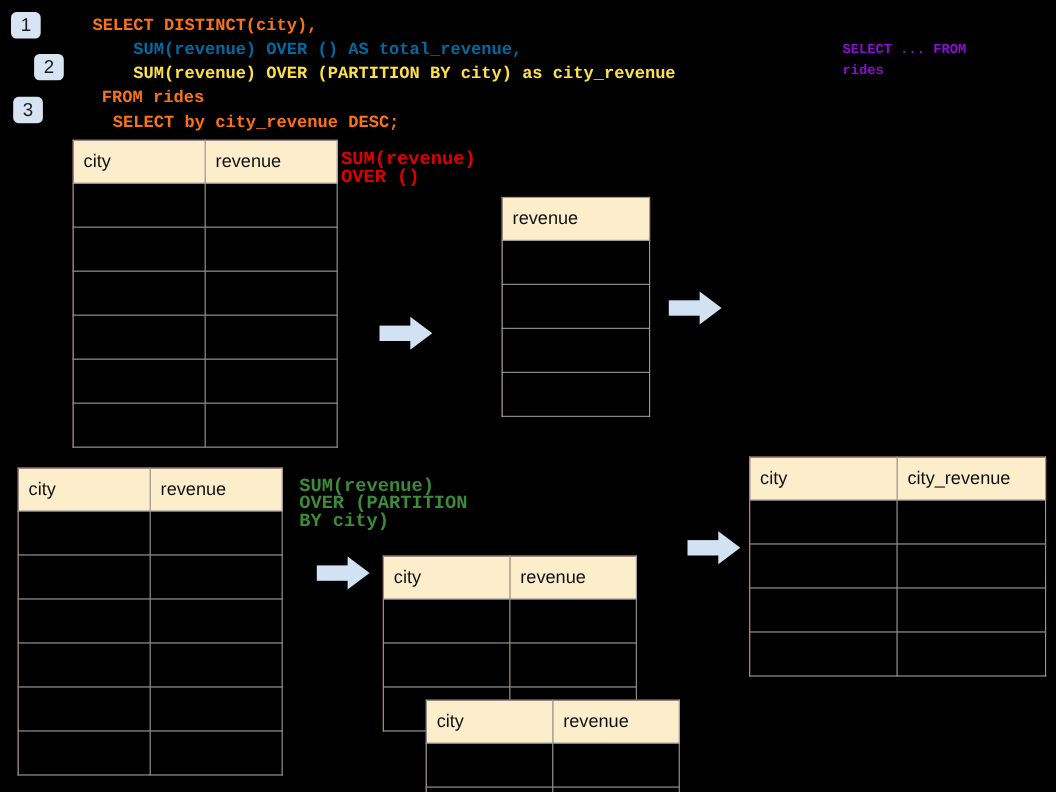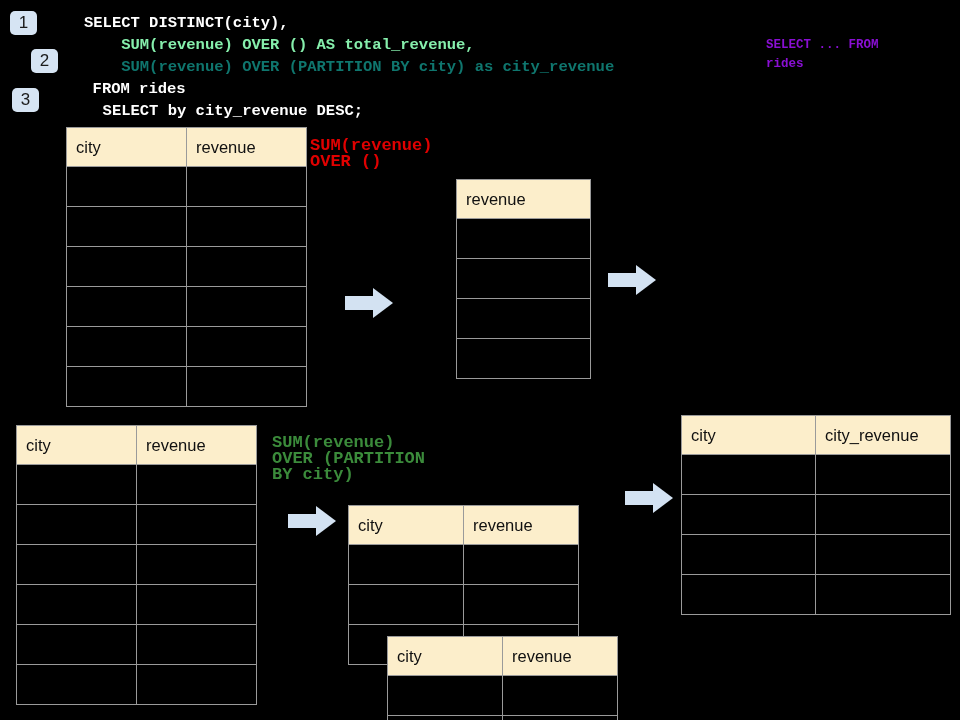--- a/index.html
+++ b/index.html
@@ -33,23 +33,23 @@
   
   .code {
     position: absolute;
     font-family: "Liberation Mono", monospace;
     font-weight: bold;
     font-size: 15.5px;
     line-height: 22px;
     white-space: pre;
     letter-spacing: 0px;
   }
-  .c-purple { color: #ffffff; }
-  .c-red    { color: #86efac; }
-  .c-green  { color: #0f766e; }
+  .c-purple { color: #f97316; }
+  .c-red    { color: #0369a1; }
+  .c-green  { color: #fde047; }
 
   
   .anno {
     position: absolute;
     font-family: "Liberation Mono", monospace;
     font-weight: bold;
     font-size: 17px;
     line-height: 16px;
     white-space: pre;
   }

